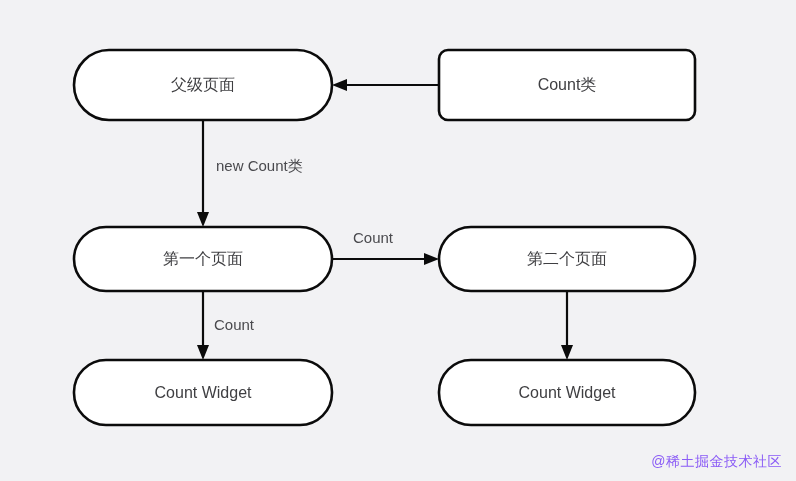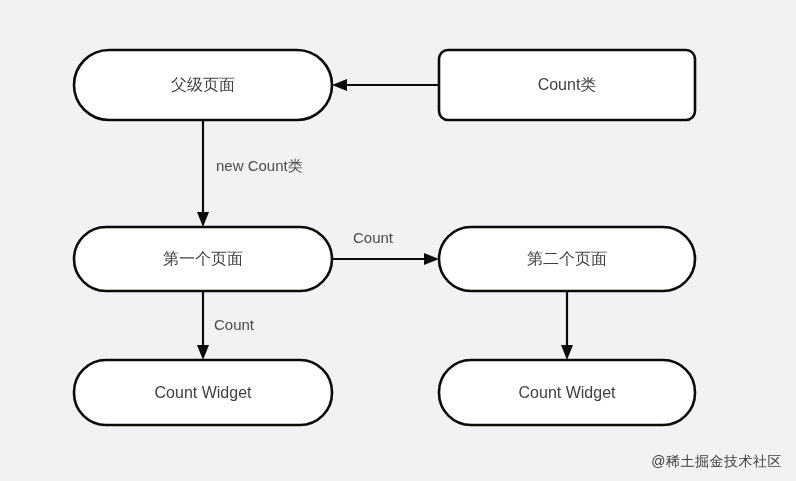--- a/index.html
+++ b/index.html
@@ -52,21 +52,21 @@
     font-family: "Liberation Sans", "DejaVu Sans", sans-serif;
     font-size: 15px;
     dominant-baseline: middle;
   }
   .watermark {
     position: absolute;
     right: 14px;
     bottom: 10px;
     font-family: "Liberation Sans", "DejaVu Sans", sans-serif;
     font-size: 14px;
-    color: #404040;
+    color: #8b5cf6;
     letter-spacing: 0.5px;
     user-select: none;
     white-space: nowrap;
   }
 </style>
 </head>
 <body>
 
 <div id="stage">
 

